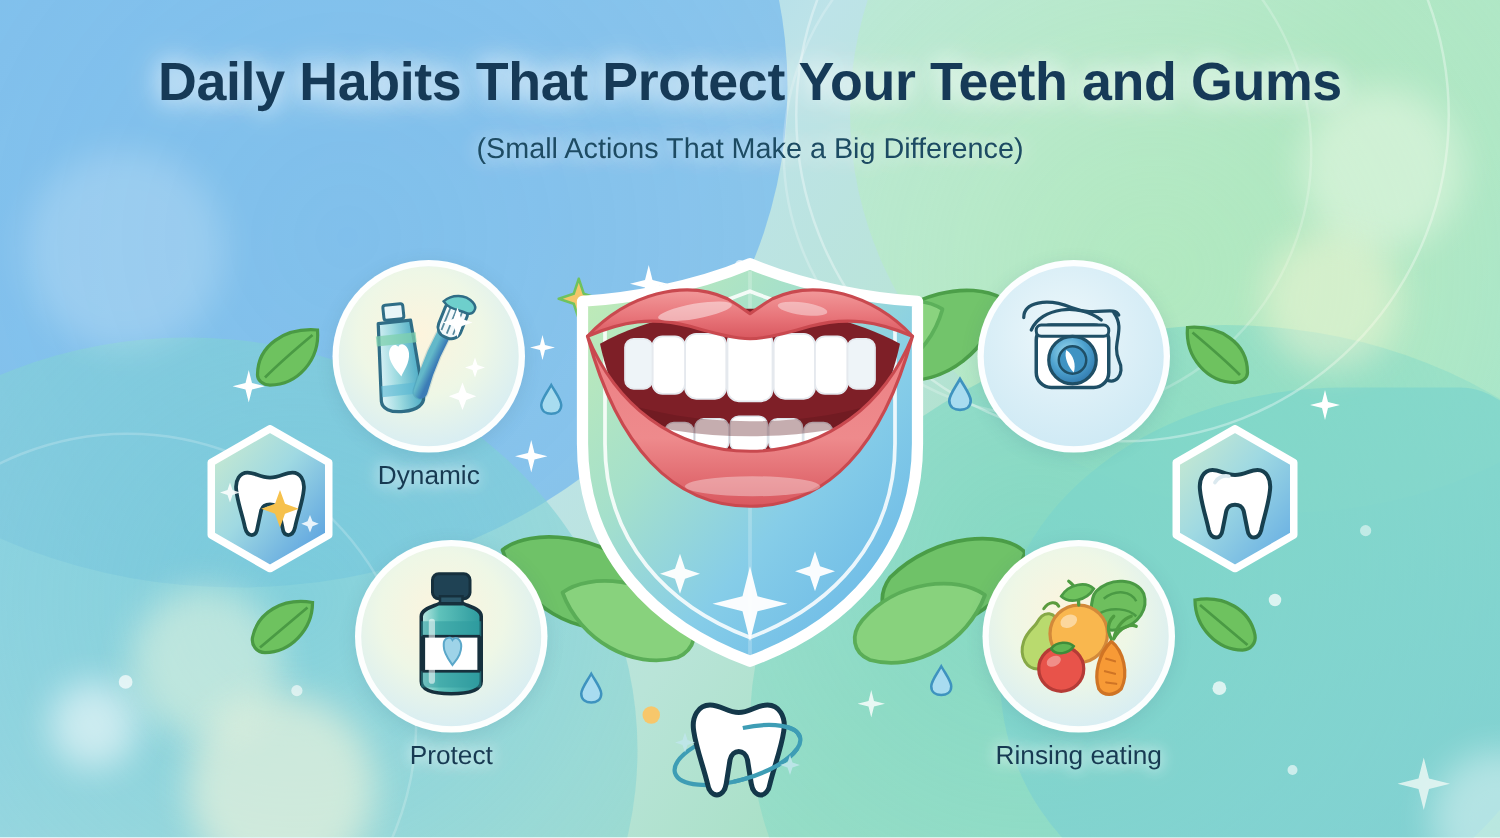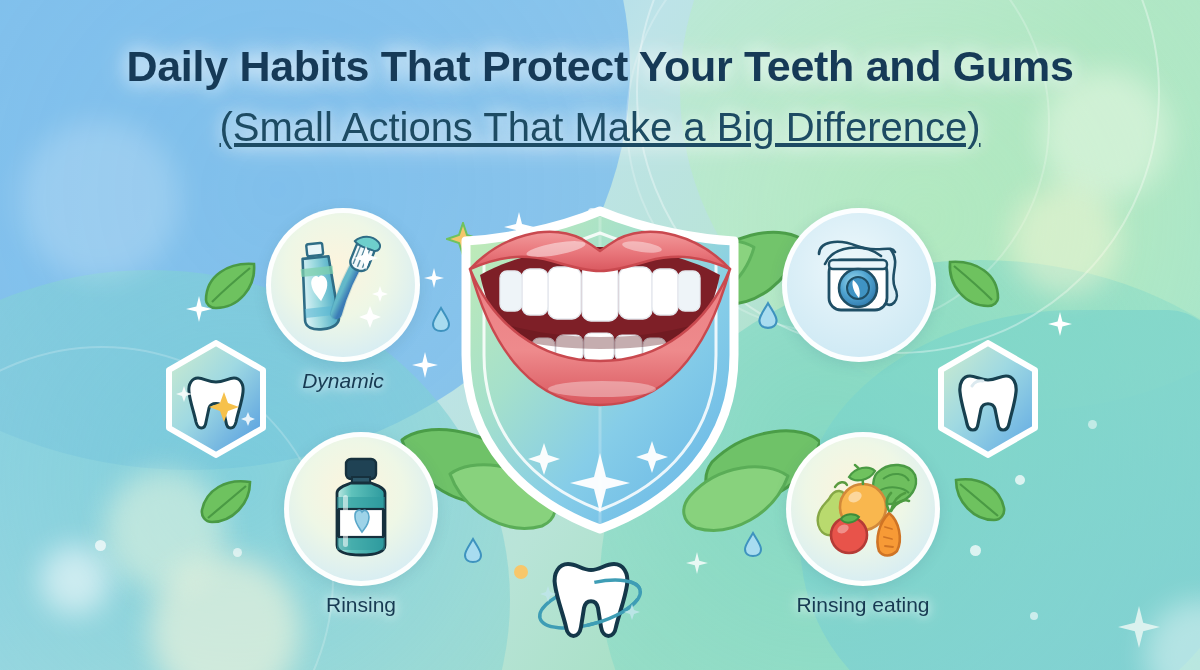--- a/index.html
+++ b/index.html
@@ -93,25 +93,24 @@
   .main-title {
     margin: 0;
     font-size: 43px;
     font-weight: bold;
     letter-spacing: -0.3px;
     color: #163a57;
     text-shadow: 0 0 18px rgba(255,255,255,0.85), 0 0 34px rgba(255,255,255,0.6);
   }
   .sub-title {
     margin: 14px 0 0 0;
-    font-size: 40px;
+    font-size: 23px;
     font-weight: normal;
     color: #1d4b63;
     text-shadow: 0 0 16px rgba(255,255,255,0.8), 0 0 30px rgba(255,255,255,0.55);
-    text-decoration: underline;
   }
 
   
   .shield-wrap {
     position: absolute;
     left: 452px; top: 205px;
     width: 296px; height: 330px;
     z-index: 25;
   }
   .leafcluster { position: absolute; z-index: 20; }
@@ -133,21 +132,21 @@
   .bubble.warm { background: radial-gradient(circle at 45% 38%, #fdf4dd 0%, #eef7e6 42%, #d9eef2 75%, #cbe7f4 100%); }
   .bubble.cool { background: radial-gradient(circle at 45% 38%, #eef8fb 0%, #dbeff7 45%, #c6e6f3 100%); }
   .habit .caption {
     margin-top: 8px;
     font-size: 21px;
     line-height: 1.08;
     color: #173a52;
     text-shadow: 0 0 10px rgba(255,255,255,0.9), 0 0 20px rgba(255,255,255,0.65);
   }
 
-  .habit-brushing { left: 266px; top: 208px; width: 154px; font-style: italic; }
+  .habit-brushing { left: 266px; top: 208px; width: 154px; }
   .habit-flossing { left: 782px; top: 208px; width: 154px; }
   .habit-rinsing  { left: 284px; top: 432px; width: 154px; }
   .habit-eating   { left: 786px; top: 432px; width: 154px; }
 
   
   .hexbadge {
     position: absolute;
     width: 108px; height: 118px;
     z-index: 28;
   }
@@ -386,21 +385,21 @@
         <rect x="28" y="44" width="48" height="12" fill="#2d9a9e" opacity="0.55"></rect>
         <rect x="28" y="84" width="48" height="13" fill="#2d9a9e" opacity="0.5"></rect>
 
         <rect x="30" y="56" width="44" height="28" fill="#ffffff" stroke="#16303d" stroke-width="2.2"></rect>
         <path d="M46 62 C46 58 51 55 53 59 C56 55 60 59 60 64 C60 72 55 76 53 79 C51 76 46 70 46 64 Z" fill="#9ed3e8" stroke="#5aa7c9" stroke-width="1.6"></path>
 
         <rect x="34" y="42" width="5" height="52" rx="2.5" fill="rgba(255,255,255,0.55)"></rect>
       </svg>
     </div>
     <div class="caption">
-      <div>Rinsing</div>
+      <div>Protect</div>
     </div>
   </div>
 
   <div class="habit habit-eating">
     <div class="bubble warm">
       <svg width="116" height="104" viewBox="0 0 116 104">
 
         <g>
           <path d="M72 16 C84 4 104 6 110 18 C114 30 106 42 92 46 C78 50 68 42 68 32 C68 24 70 18 72 16 Z" fill="#6ebf5e" stroke="#4a9a44" stroke-width="2.4"></path>
           <path d="M78 22 C88 14 100 16 104 24" fill="none" stroke="#4a9a44" stroke-width="2"></path>

